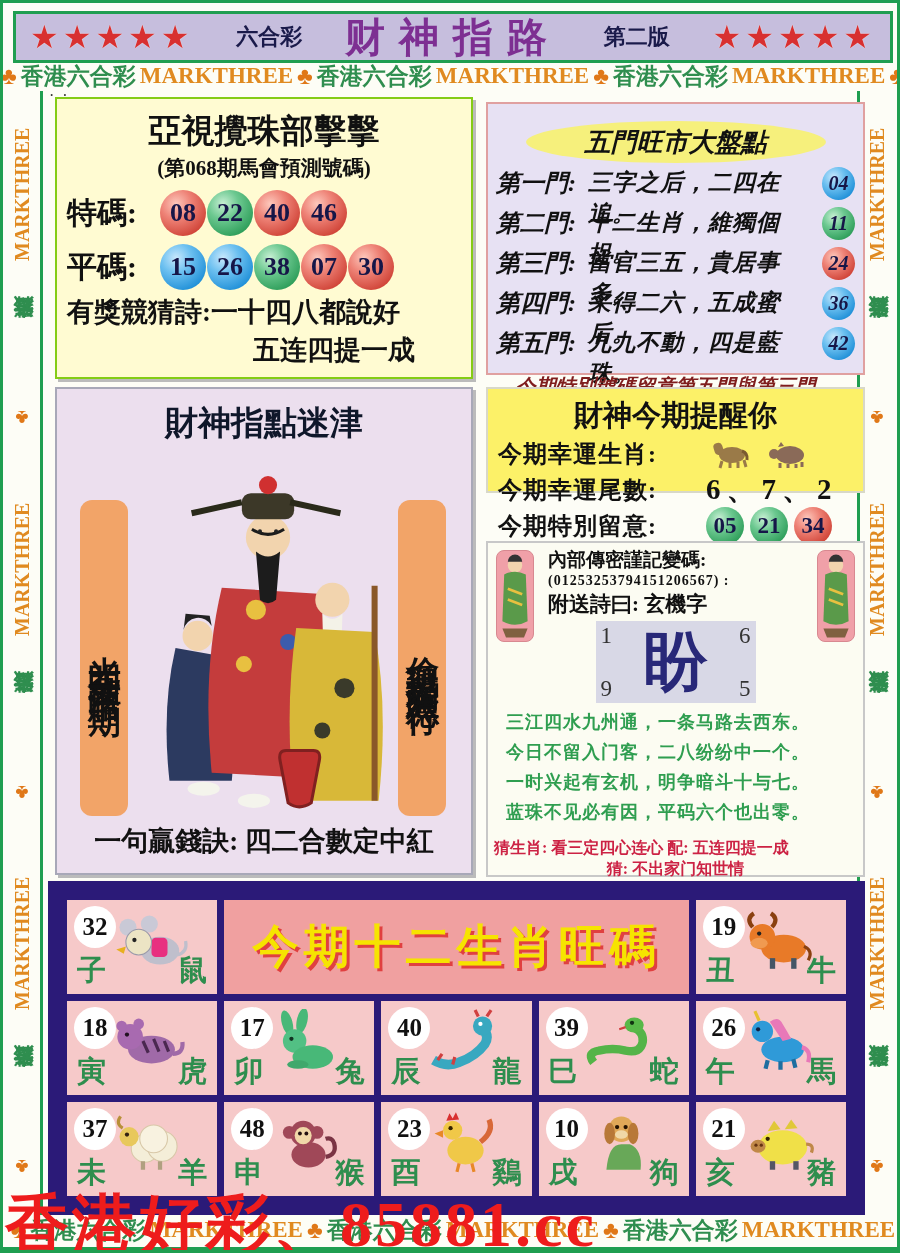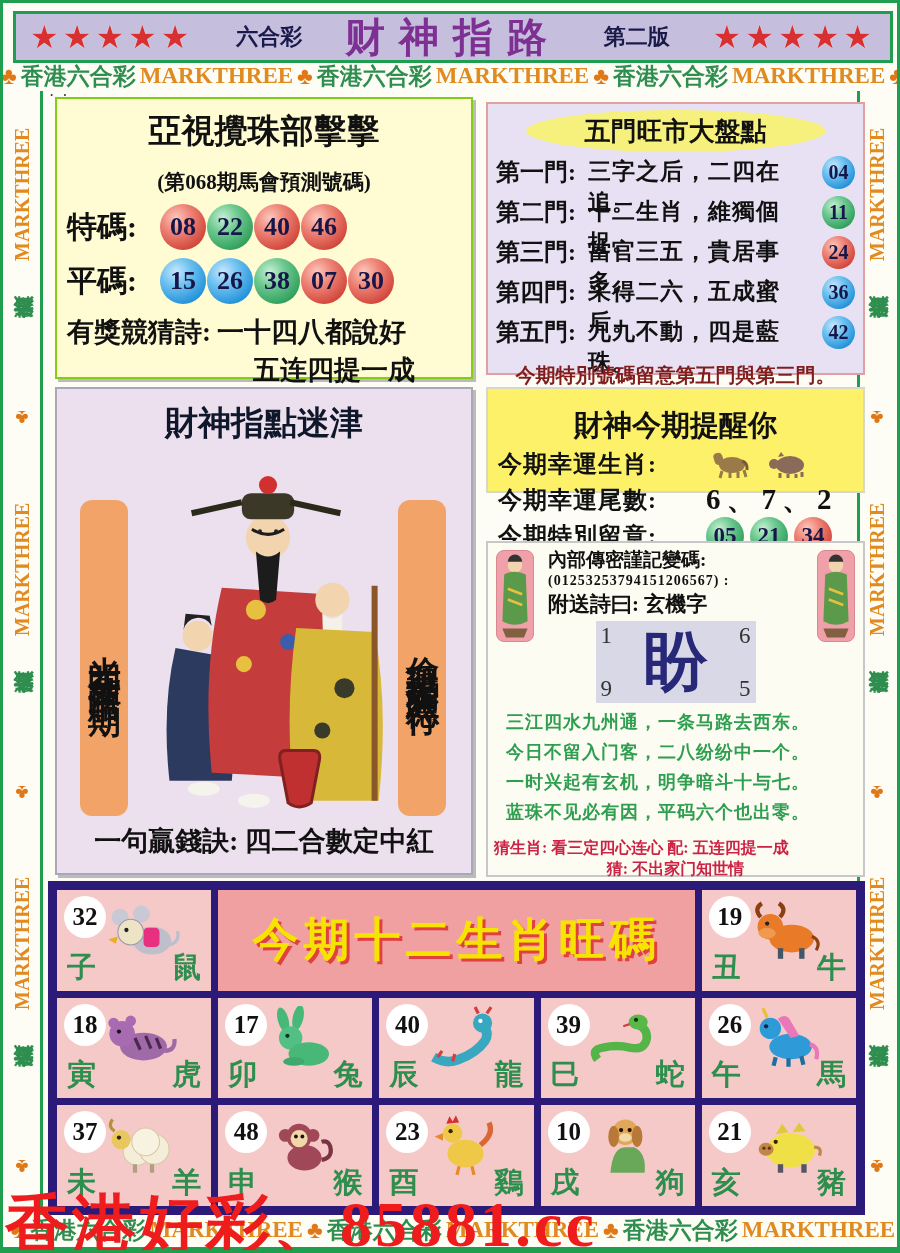--- a/index.html
+++ b/index.html
@@ -38,30 +38,30 @@
   .ball { display:inline-flex; align-items:center; justify-content:center;
     border-radius:50%; font-weight:bold; color:#161648; }
   .ball[data-color="red"]   { background:radial-gradient(circle at 35% 30%, #fdc8bc 0%, #ee8276 35%, #d04438 78%, #a02820 100%); }
   .ball[data-color="green"] { background:radial-gradient(circle at 35% 30%, #c8f0d4 0%, #6cc890 35%, #2e9e5a 78%, #187040 100%); }
   .ball[data-color="blue"]  { background:radial-gradient(circle at 35% 30%, #c8e8fc 0%, #6cc0f0 35%, #2090d8 78%, #106098 100%); }
 
   
   .pred-box { position:absolute; left:52px; top:94px; width:418px; height:282px;
     background:#fffbd2; border:2px solid #84cc16; box-shadow:3px 3px 0 #bbb; padding:10px 10px; }
   .pred-title { text-align:center; font-size:33px; font-weight:bold; color:#111; }
-  .pred-sub { text-align:center; font-size:21px; font-weight:bold; color:#111; margin-top:14px; }
+  .pred-sub { text-align:center; font-size:21px; font-weight:bold; color:#111; margin-top:0; }
   .pred-row { display:flex; align-items:center; gap:1px; margin-top:8px; }
   .pred-label { font-size:30px; font-weight:bold; color:#111; width:92px; }
   .pred-row .ball { width:46px; height:46px; font-size:26px; }
-  .pred-poem1 { display:flex; gap:6px; margin-top:10px; font-size:27px; font-weight:bold; color:#111; }
+  .pred-poem1 { display:flex; gap:0; margin-top:4px; font-size:27px; font-weight:bold; color:#111; }
   .pred-poem2 { font-size:27px; font-weight:bold; color:#111; margin-left:186px; margin-top:2px; }
 
   
   .gates-box { position:absolute; left:483px; top:99px; width:379px; height:273px;
-    background:#e7e1f3; border:2px solid #e0a0a0; padding:5px 8px; }
+    background:#e7e1f3; border:2px solid #e0a0a0; padding:16px 8px;font-style:italic; }
   .gates-title { width:300px; height:42px; margin:1px auto 4px; background:#f6f07c;
     border-radius:50%; display:flex; align-items:center; justify-content:center;
     font-size:26px; font-weight:bold; color:#111; }
   .gate-row { display:flex; height:40px; font-weight:bold; color:#111; }
   .ggate { font-size:24px; width:92px; }
   .gtext { font-size:23px; flex:1; letter-spacing:1px; }
   .gate-row .ball { width:33px; height:33px; font-size:20px; flex:0 0 auto; }
   .gates-footer { text-align:center; font-size:20px; font-weight:bold; color:#7f1d1d; margin-top:6px; }
 
   
@@ -73,21 +73,21 @@
     display:flex; align-items:center; justify-content:center;
     font-size:33px; font-weight:bold; color:#111; letter-spacing:8px; }
   .couplet.left { left:23px; }
   .couplet.right { right:25px; }
   .god-art { position:absolute; left:74px; top:78px; width:270px; height:362px; }
   .god-bottom { position:absolute; bottom:14px; width:100%; text-align:center;
     font-size:27px; font-weight:bold; color:#111; }
 
   
   .rem-box { position:absolute; left:483px; top:384px; width:379px; height:106px;
-    background:#fcf168; border:2px solid #d8d8c8; padding:17px 10px; }
+    background:#fcf168; border:2px solid #d8d8c8; padding:7px 10px; }
   .rem-title { text-align:center; font-size:29px; font-weight:bold; color:#111; }
   .rem-row { display:flex; align-items:center; height:36px; font-weight:bold; color:#111; }
   .rem-label { font-size:24px; width:208px; letter-spacing:1px; }
   .rem-tails { font-size:29px; letter-spacing:6px; }
   .rem-row .ball { width:38px; height:38px; font-size:23px; margin-right:6px; }
   .zod-mini { margin-right:14px; }
 
   
   .sec-box { position:absolute; left:483px; top:538px; width:379px; height:336px;
     background:#fcfcf2; border:2px solid #c8c8c8; padding:4px 6px; }
@@ -106,21 +106,21 @@
   .mcorner.tl { left:5px; top:3px; } .mcorner.tr { right:5px; top:3px; }
   .mcorner.bl { left:5px; bottom:3px; } .mcorner.br { right:5px; bottom:3px; }
   .verse { margin:4px 0 0 12px; }
   .verse div { font-size:18px; font-weight:bold; color:#2f9e50; line-height:30px; letter-spacing:1px; }
   .hint1 { margin-top:11px; font-size:16px; font-weight:bold; color:#cc2244; }
   .hint2 { text-align:center; font-size:16px; font-weight:bold; color:#cc2244; }
 
   
   .zgrid { position:absolute; left:45px; top:878px; width:817px; height:334px;
     background:#2b1a78; display:grid; grid-template-columns:repeat(5,1fr);
-    grid-template-rows:repeat(3,1fr); gap:7px; padding:9px; }
+    grid-template-rows:repeat(3,1fr); gap:7px; padding:19px; }
   .zcell { position:relative; background:#f6c9c9; }
   .zbanner { grid-column:2 / span 3; background:#f0a0a0; display:flex; align-items:center;
     justify-content:center; font-size:46px; font-weight:bold; color:#f6e400;
     letter-spacing:5px; text-shadow:3px 3px 0 #e04040; white-space:nowrap; }
   .zbadge { position:absolute; left:7px; top:6px; width:42px; height:42px; background:#fff;
     border-radius:50%; display:flex; align-items:center; justify-content:center;
     font-size:25px; font-weight:bold; color:#111; }
   .zicon { position:absolute; left:50%; top:8px; transform:translateX(-42%); width:92px; height:64px; }
   .zbranch { position:absolute; left:10px; bottom:3px; font-size:29px; font-weight:bold; color:#2e8e4e; }
   .zanimal { position:absolute; right:10px; bottom:3px; font-size:29px; font-weight:bold; color:#2e8e4e; }

